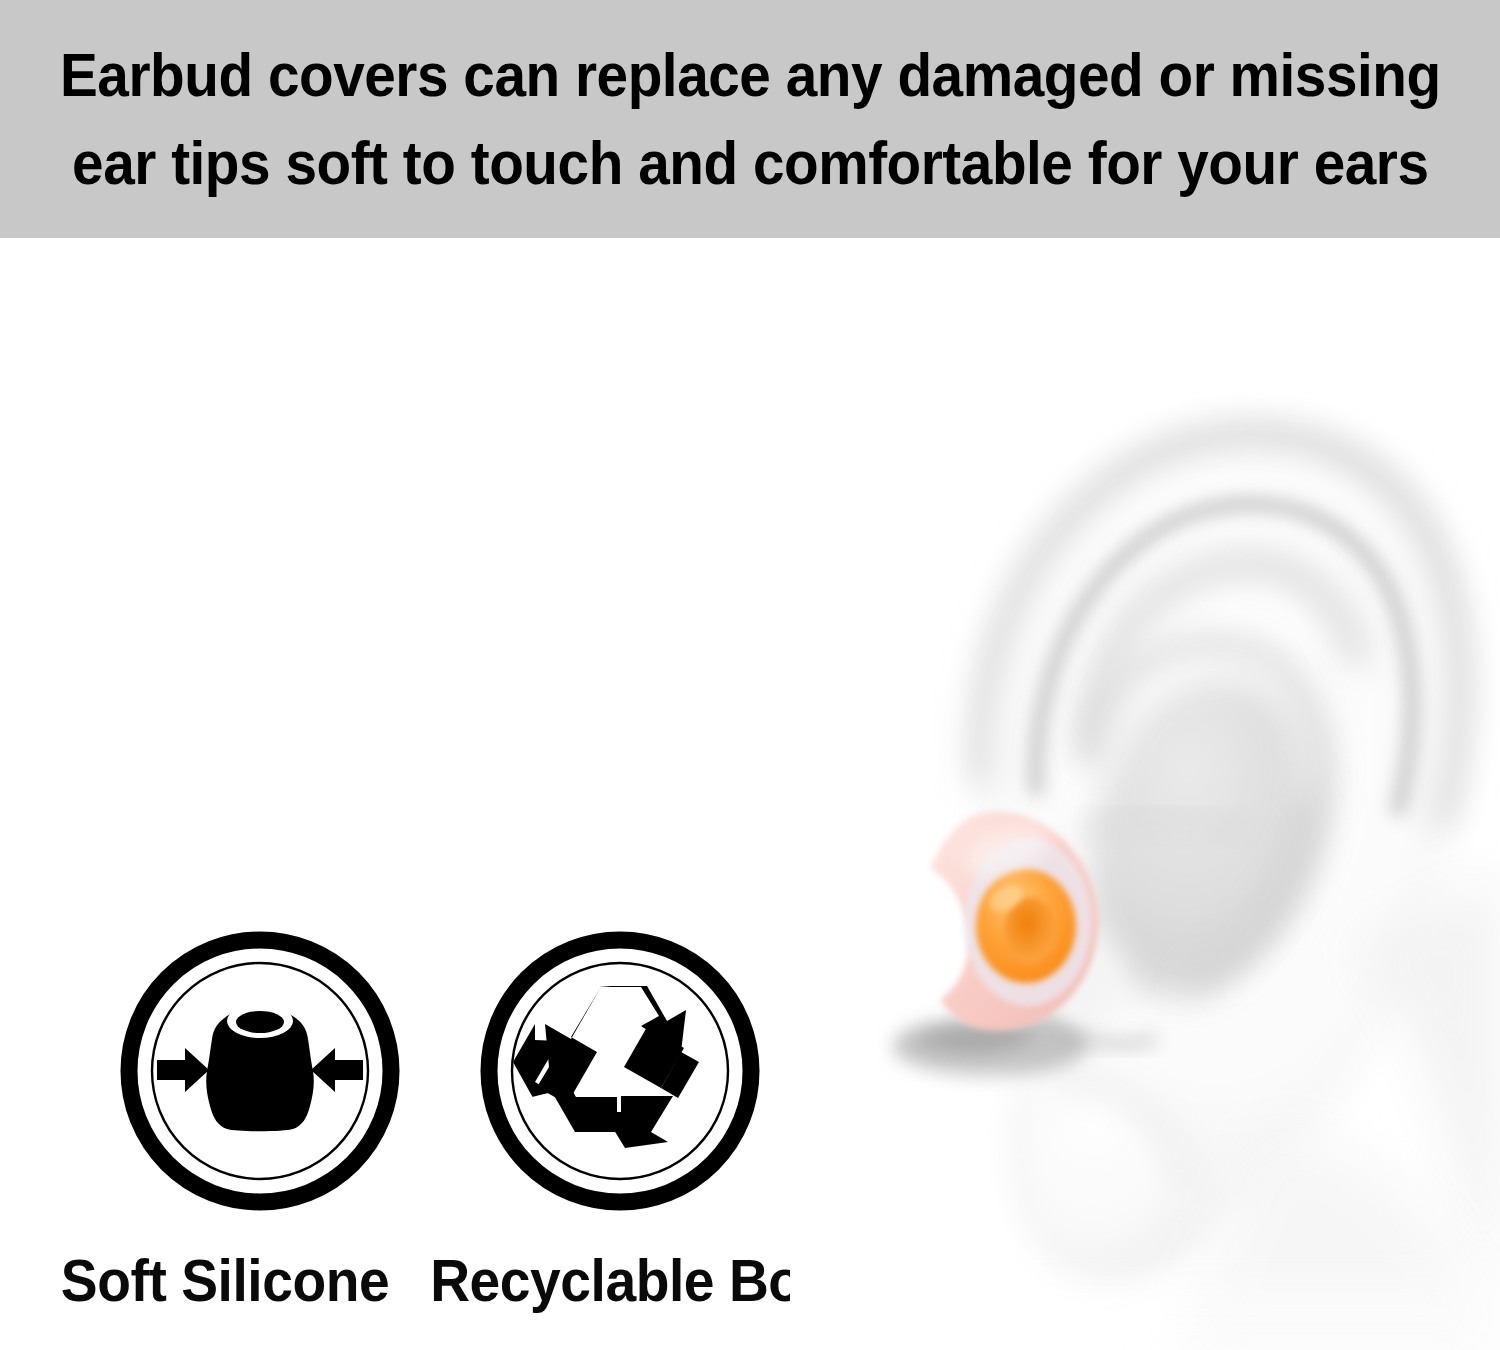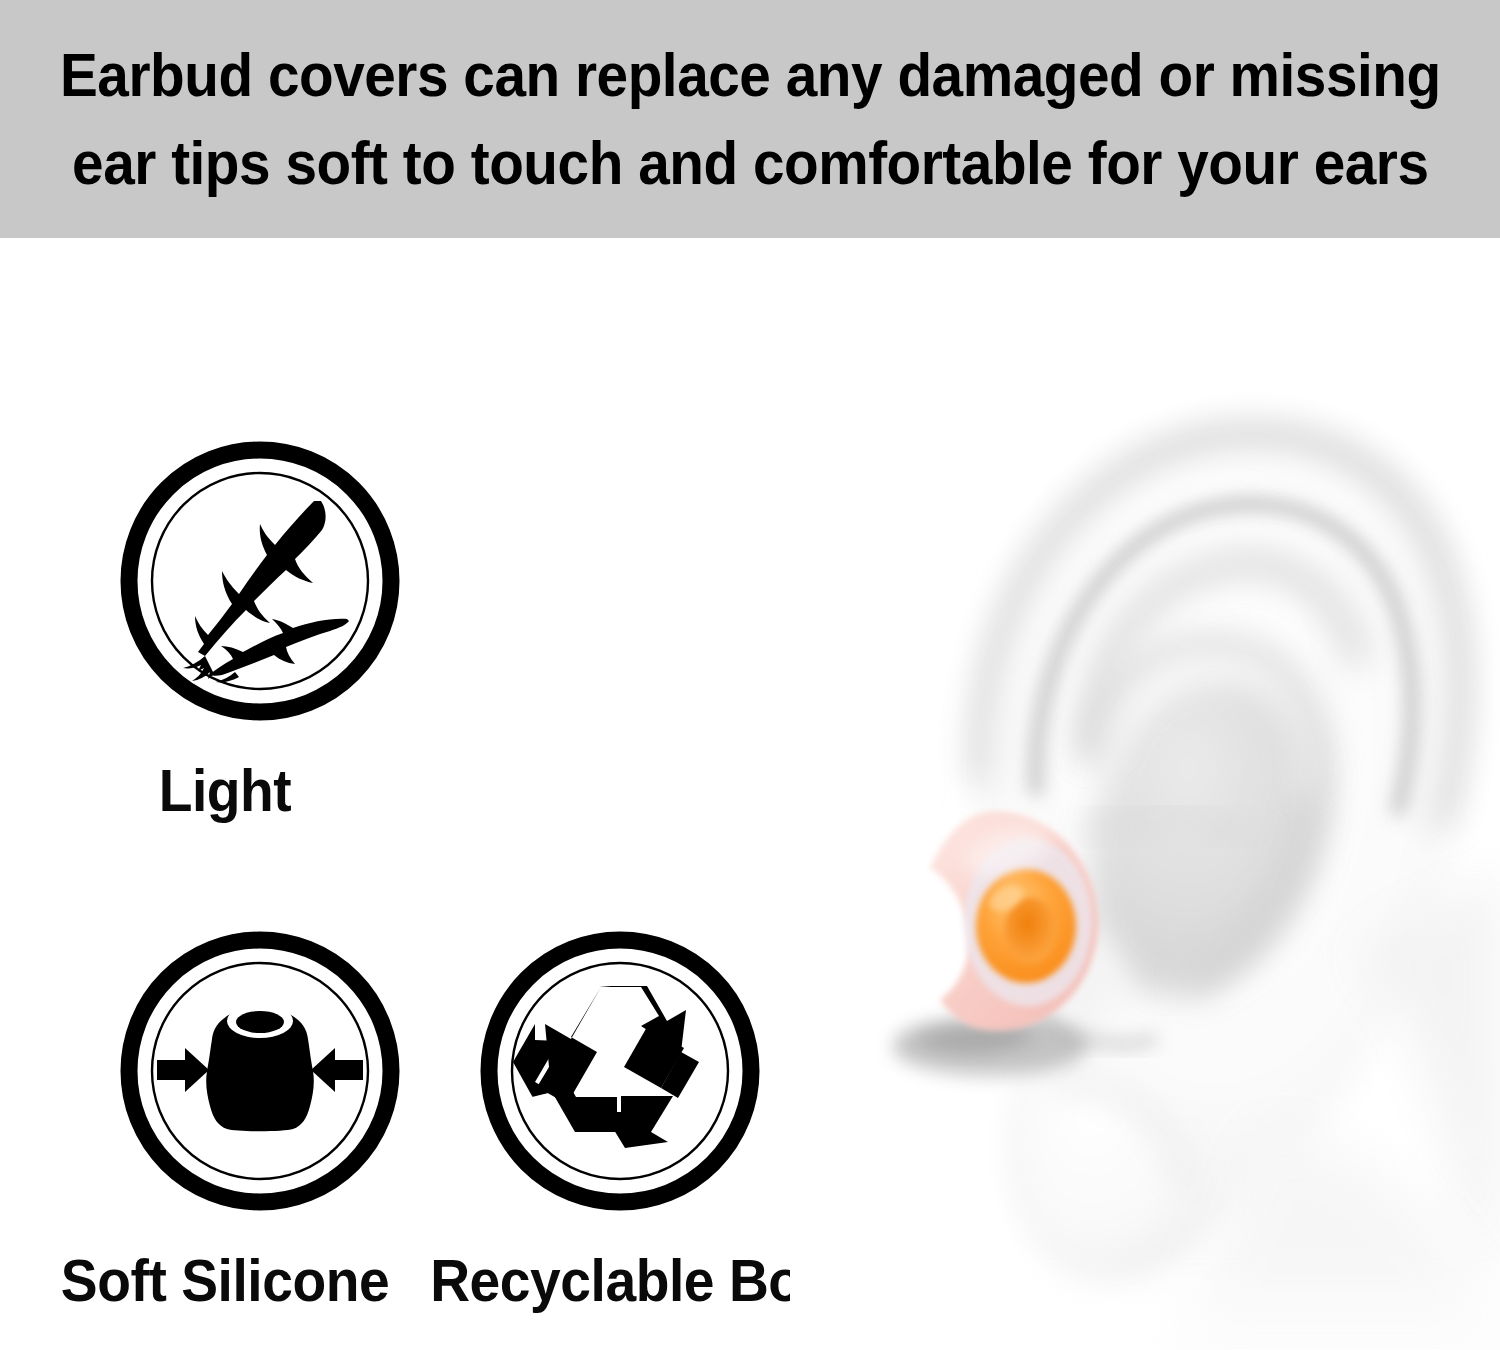--- a/index.html
+++ b/index.html
@@ -106,49 +106,20 @@
 
 <div id="page">
 
   <div id="header-band">
     <div class="headline">Earbud covers can replace any damaged or missing</div>
     <div class="headline">ear tips soft to touch and comfortable for your ears</div>
   </div>
 
   <div id="icon-grid">
 
-    <div class="icon-cell cell-r0 cell-c0">
-      <div class="badge badge-c0">
-        <svg viewBox="0 0 290 290" xmlns="http://www.w3.org/2000/svg">
-          <circle cx="145" cy="145" r="131" fill="none" stroke="#000" stroke-width="17"></circle>
-          <circle cx="145" cy="145" r="108" fill="none" stroke="#000" stroke-width="2.4"></circle>
-          <g fill="#000">
-
-            <path d="M199 65 C186 78 172 94 160 109 C152 101 148 95 145 88 C144 98 146 108 152 119
-                     C142 132 133 145 124 158 C116 150 111 143 107 135 C107 146 110 157 117 168
-                     C109 179 101 189 93 199 C87 193 83 187 80 180 C80 190 83 199 89 208
-                     L83 216 L90 220 C103 204 117 188 131 174 C139 181 146 185 155 187
-                     C147 180 142 173 139 165 C150 154 160 144 171 134 C180 141 188 145 198 147
-                     C189 139 183 132 180 123 C190 113 199 104 207 94 C212 86 212 74 206 65 Z"></path>
-
-            <path d="M90 220 C83 226 76 230 68 232 C74 233 80 232 86 229 L83 235 L89 232
-                     C86 238 82 242 77 245 C84 244 90 241 95 236 L93 243 L99 238 Z"></path>
-
-            <path d="M232 183 C215 182 196 186 178 192 C170 187 164 184 157 183
-                     C162 188 166 192 168 197 C154 202 141 209 128 216 C120 212 113 210 106 210
-                     C112 214 116 218 118 223 C109 228 101 233 94 239 C98 240 102 240 107 239
-                     C124 233 142 226 159 219 C165 224 172 227 180 228 C175 222 172 217 171 211
-                     C186 205 201 199 215 195 C224 192 231 189 234 185 Z"></path>
-
-            <path d="M120 236 C114 241 108 244 101 246 C109 247 117 245 124 241 Z"></path>
-          </g>
-        </svg>
-      </div>
-      <div class="icon-label">Light</div>
-    </div>
 
 
     <div class="icon-cell cell-r1 cell-c0">
       <div class="badge badge-c0">
         <svg viewBox="0 0 290 290" xmlns="http://www.w3.org/2000/svg">
           <circle cx="145" cy="145" r="131" fill="none" stroke="#000" stroke-width="17"></circle>
           <circle cx="145" cy="145" r="108" fill="none" stroke="#000" stroke-width="2.4"></circle>
           <g fill="#000">
 
             <path d="M145 82 C118 82 99 94 97 113 C95 126 94 135 92 145

